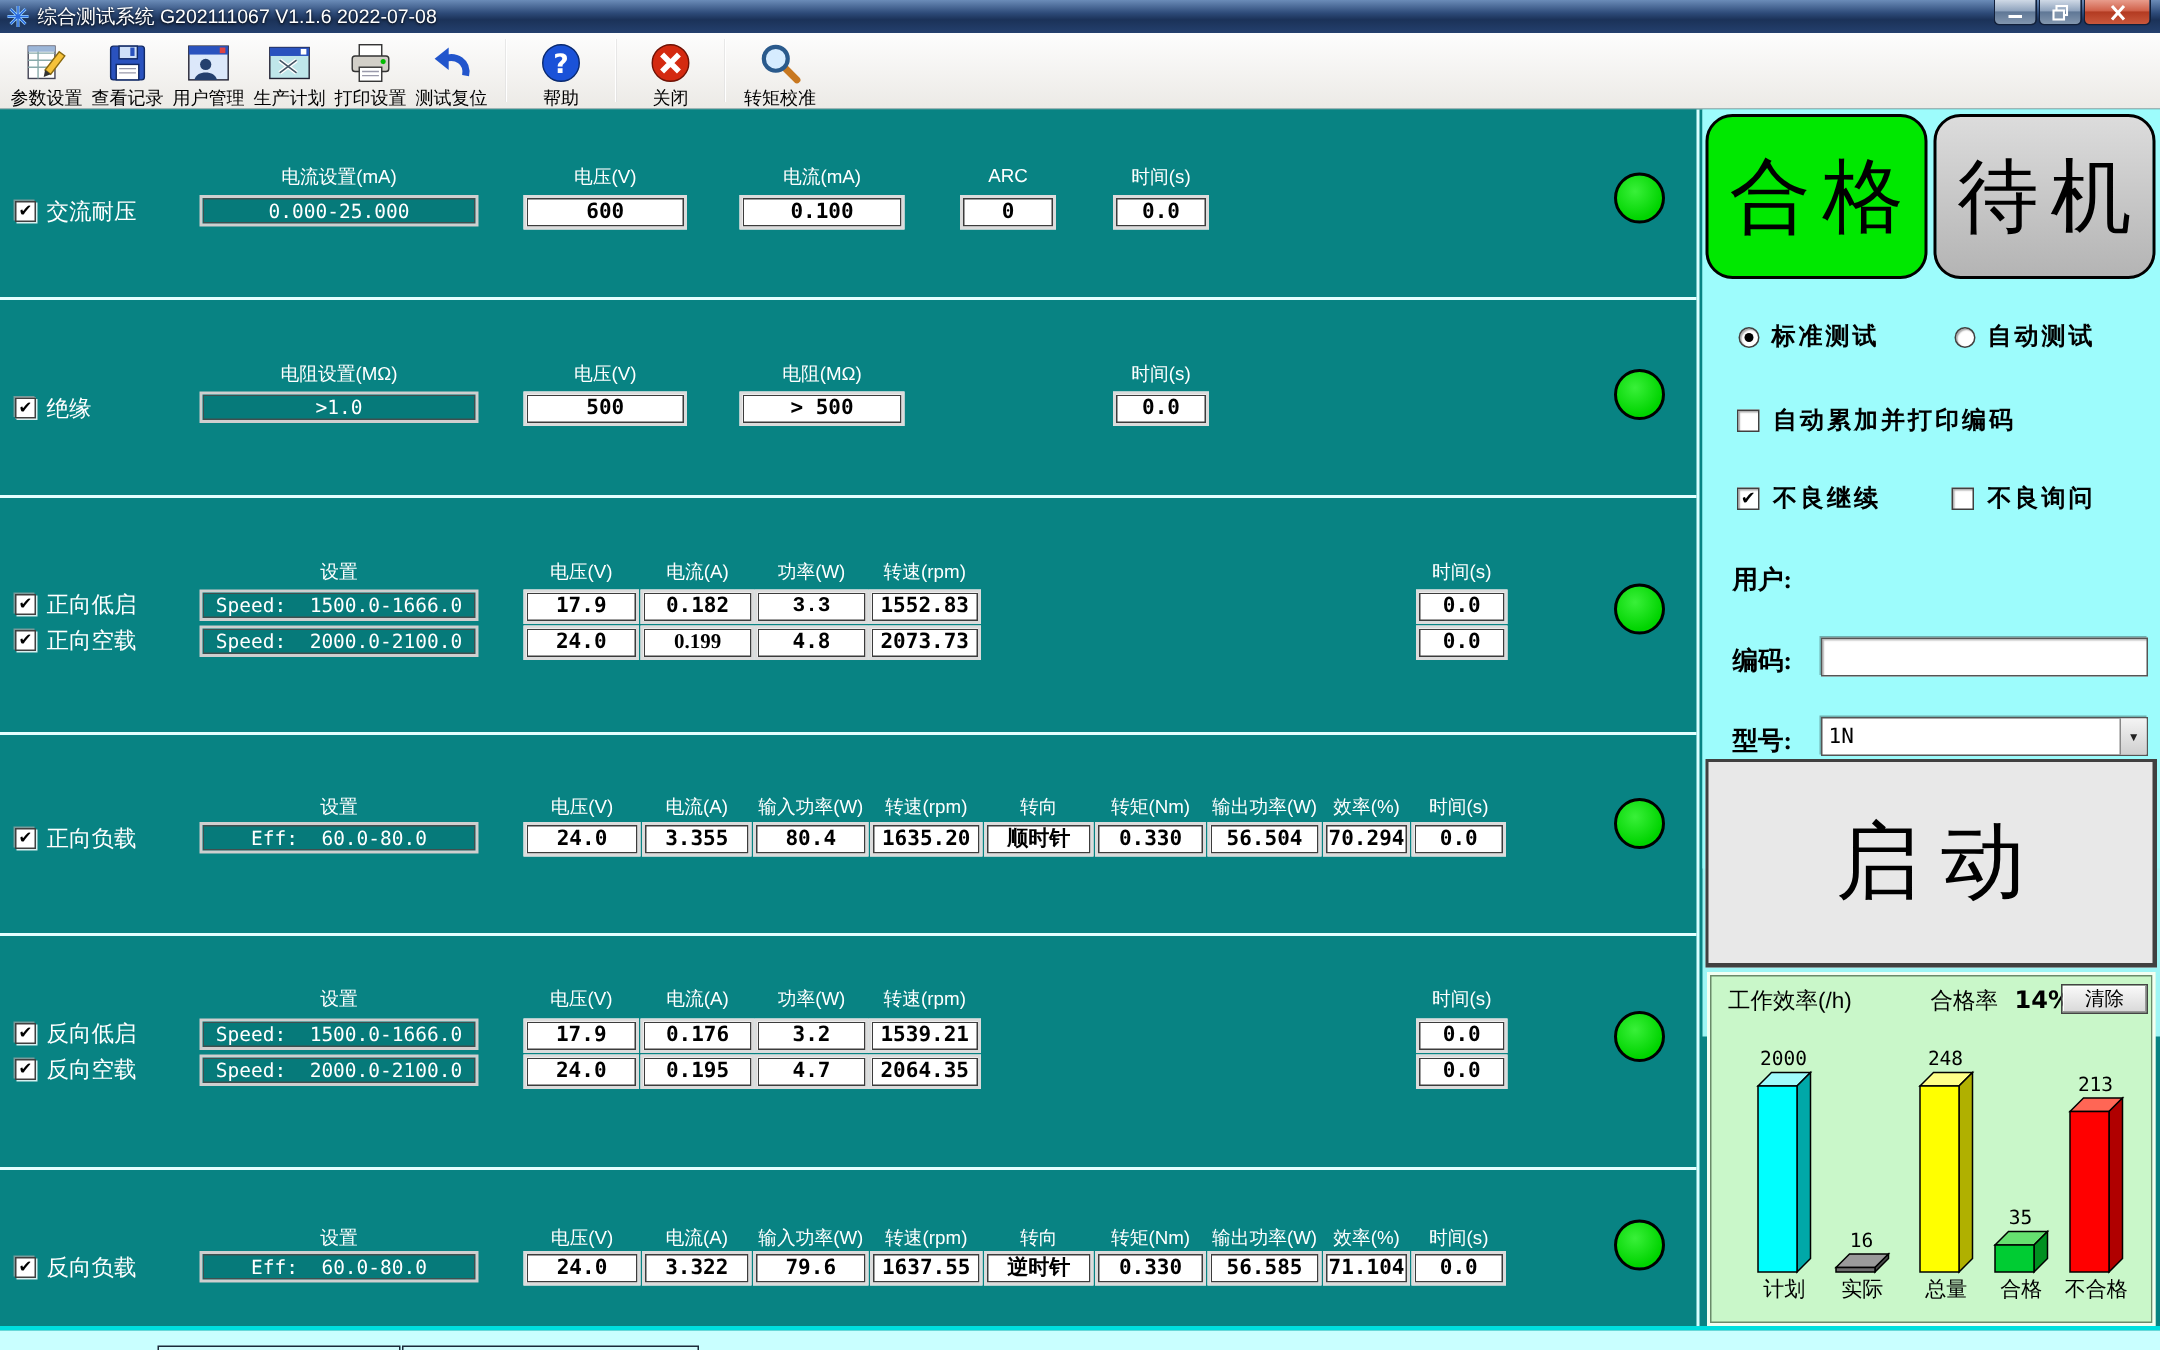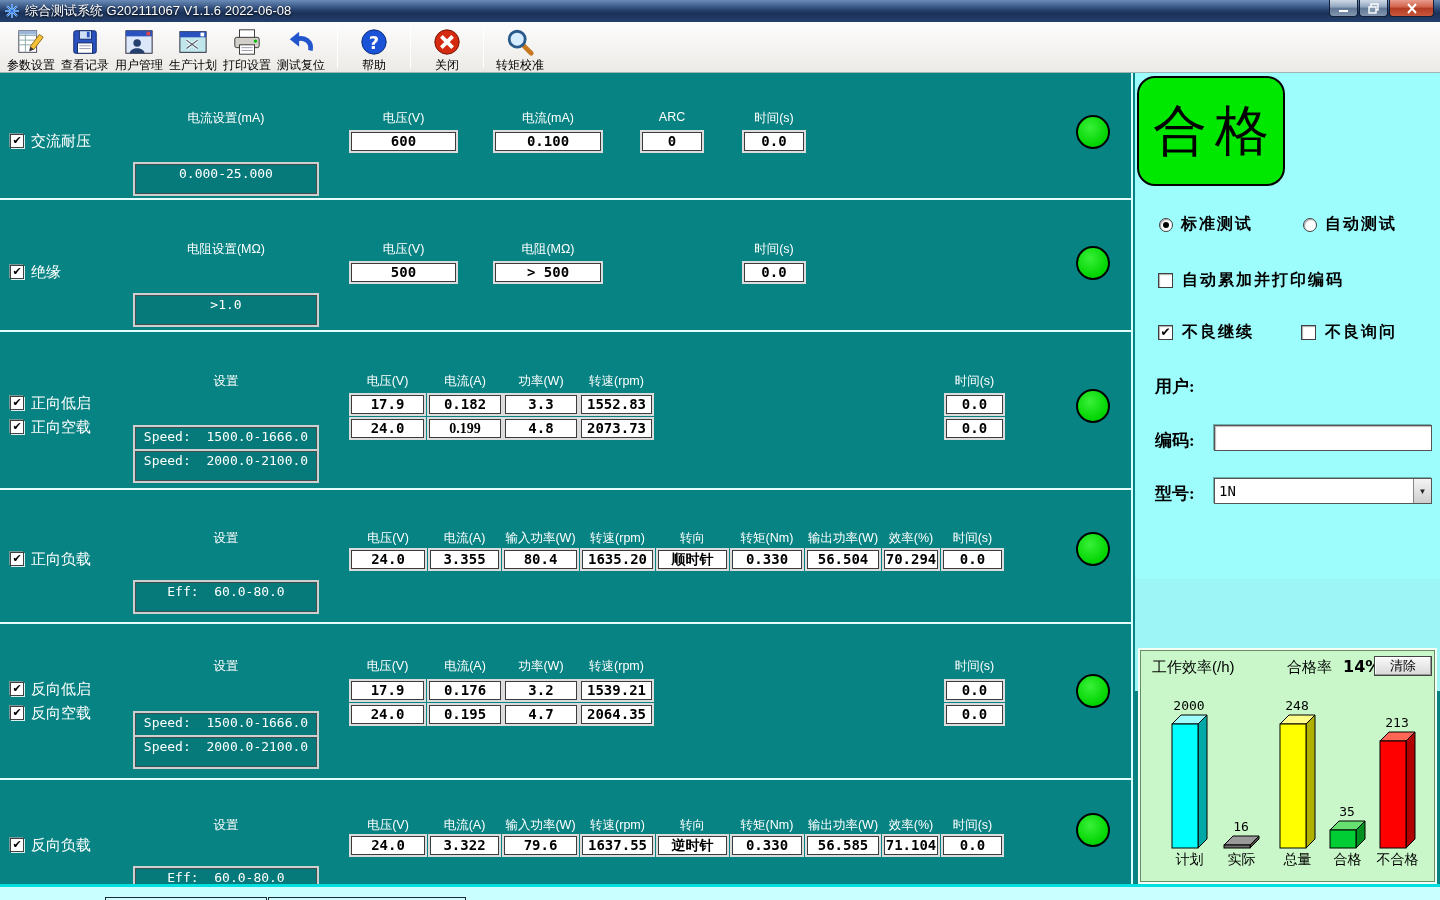--- a/index.html
+++ b/index.html
@@ -31,23 +31,23 @@
 
   
   #test-area { position:absolute; left:0; top:73px; width:1133px; height:811px;
     background:#088383; border-right:2px solid #d8ffff; }
   .section { position:absolute; left:0; width:1131px; border-bottom:2px solid #e4ffff; }
   .section:last-child { border-bottom:none; }
   .hdr { position:absolute; color:#fff; font-size:12.5px; text-align:center; white-space:nowrap; }
   .vbox { position:absolute; height:23px; background:#fff; border:2px solid #dcdcdc;
     box-shadow:inset 0 0 0 1px #3c3c3c; color:#000; text-align:center;
     font:bold 14px "DejaVu Sans Mono","Liberation Mono",monospace; line-height:19px; }
-  .sbox { position:absolute; height:34px; background:#067a7a; border:2px solid #cfcfcf;
+  .sbox { position:absolute; height:21px; background:#067a7a; border:2px solid #cfcfcf;
     box-shadow:inset 0 0 0 1px #3f4f4f; color:#fff; text-align:center;
-    font:13px "DejaVu Sans Mono","Liberation Mono",monospace; line-height:19px; white-space:pre;margin-top:32px; }
+    font:13px "DejaVu Sans Mono","Liberation Mono",monospace; line-height:19px; white-space:pre; }
   .cbx { position:absolute; width:14px; height:14px; background:#fff; border:1px solid #404040;
     box-shadow:-1px -1px 0 #7a9a9a,1px 1px 0 #d8f0f0; text-align:center;
     font:bold 11px "DejaVu Sans",sans-serif; line-height:12px; color:#000; }
   .rowlabel { position:absolute; color:#fff; font-size:15px; white-space:nowrap; }
   .lamp { position:absolute; width:34px; height:34px; border-radius:50%;
     background:radial-gradient(circle at 40% 35%, #39f039, #00d400 70%); border:2px solid #000; }
 
   
   #right-panel { position:absolute; left:1135px; top:73px; width:305px; height:618px; background:#9ef5f5; }
   #right-top { position:absolute; left:0; top:0; width:305px; height:506px; background:#9dfcfc; }
@@ -104,21 +104,21 @@
 
   <div id="titlebar">
     <svg id="title-icon" viewBox="0 0 16 16">
       <g stroke="#9fd8ff" stroke-width="2">
           <path d="M8 1v14M1 8h14M3 3l10 10M13 3L3 13"></path>
         </g>
       <g stroke="#2a6adf" stroke-width="1">
           <path d="M8 1v14M1 8h14M3 3l10 10M13 3L3 13"></path>
         </g>
     </svg>
-    <span id="title-text">综合测试系统 G202111067 V1.1.6 2022-06-08</span>
+    <span id="title-text">综合测试系统 G202111067 V1.1.6 2022-07-08</span>
     <div id="win-controls">
       <div class="winbtn">
         <svg width="12" height="10">
             <rect x="1" y="7" width="9" height="2" fill="#fff"></rect>
           </svg>
       </div>
       <div class="winbtn">
         <svg width="12" height="11">
           <rect x="3" y="1" width="7" height="6" fill="none" stroke="#fff" stroke-width="1.4"></rect>
           <rect x="1" y="4" width="7" height="6" fill="#8296ae" stroke="#fff" stroke-width="1.4"></rect>
@@ -253,21 +253,21 @@
         <div class="hdr" style="left: 146px; width: 160px; top: 40px;">设置</div>
         <div class="sbox" style="left: 133px; width: 186px; top: 60px;">Speed:  1500.0-1666.0</div>
         <div class="sbox" style="left: 133px; width: 186px; top: 84px;">Speed:  2000.0-2100.0</div>
         <div class="hdr" style="left: 327.5px; width: 120px; top: 40px;">电压(V)</div>
         <div class="vbox" style="left: 349px; width: 77px; top: 60px;">17.9</div>
         <div class="vbox" style="left: 349px; width: 77px; top: 84px;">24.0</div>
         <div class="hdr" style="left: 405px; width: 120px; top: 40px;">电流(A)</div>
         <div class="vbox" style="left: 427px; width: 76px; top: 60px;">0.182</div>
         <div class="vbox" style="left: 427px; width: 76px; top: 84px; font-family: Liberation Serif, serif;">0.199</div>
         <div class="hdr" style="left: 481px; width: 120px; top: 40px;">功率(W)</div>
-        <div class="vbox" style="left: 503px; width: 76px; top: 60px;">3.3</div>
+        <div class="vbox" style="left: 503px; width: 76px; top: 60px; font-family: Liberation Mono, monospace;">3.3</div>
         <div class="vbox" style="left: 503px; width: 76px; top: 84px;">4.8</div>
         <div class="hdr" style="left: 556.5px; width: 120px; top: 40px;">转速(rpm)</div>
         <div class="vbox" style="left: 579px; width: 75px; top: 60px;">1552.83</div>
         <div class="vbox" style="left: 579px; width: 75px; top: 84px;">2073.73</div>
         <div class="hdr" style="left: 914.5px; width: 120px; top: 40px;">时间(s)</div>
         <div class="vbox" style="left: 944px; width: 61px; top: 60px;">0.0</div>
         <div class="vbox" style="left: 944px; width: 61px; top: 84px;">0.0</div>
         <div class="lamp" style="left: 1076px; top: 56px;"></div>
       </div>
       <div class="section" style="top: 418px; height: 133px;">
@@ -344,20 +344,21 @@
         <div class="hdr" style="left: 912.5px; width: 120px; top: 36px;">时间(s)</div>
         <div class="vbox" style="left: 941px; width: 63px; top: 53px;">0.0</div>
         <div class="lamp" style="left: 1076px; top: 32px;"></div>
       </div>
     </div>
 
   <div id="right-panel">
     <div id="right-top"></div>
 
     <div id="result-btn" class="bigbtn">合格</div>
+    <div id="standby-btn" class="bigbtn">待机</div>
 
     <div class="radio sel" style="left:24px;top:145px;"></div>
     <div class="optlabel" style="left:46px;top:141px;">标准测试</div>
     <div class="radio" style="left:168px;top:145px;"></div>
     <div class="optlabel" style="left:190px;top:141px;">自动测试</div>
 
     <div class="cbx2" style="left:23px;top:200px;"></div>
     <div class="optlabel" style="left:47px;top:197px;">自动累加并打印编码</div>
 
     <div class="cbx2" style="left:23px;top:252px;">✔</div>
@@ -369,20 +370,21 @@
 
     <div class="fldlabel" style="left:20px;top:356px;">编码:</div>
     <input class="txtinput" style="left: 79px; top: 352px; width: 218px;" value="">
 
     <div class="fldlabel" style="left:20px;top:409px;">型号:</div>
     <div id="model-combo" style="left:79px;top:405px;width:218px;">
       <div id="model-value">1N</div>
       <div id="model-arrow">▼</div>
     </div>
 
+    <div id="start-btn">启动</div>
 
     <div id="chart-panel">
       <div id="chart-title">工作效率(/h)</div>
       <div id="passrate-label">合格率</div>
       <div id="passrate-value">14%</div>
       <div id="clear-btn">清除</div>
       <svg id="chart-svg" width="295" height="204">
           <polygon points="32,46 41,37 67,37 58,46" fill="#9ffcfc" stroke="#000"></polygon>
           <polygon points="58,46 67,37 67,161 58,170" fill="#00a8a8" stroke="#000"></polygon>
           <rect x="32" y="46" width="26" height="124" fill="#00ffff" stroke="#000"></rect>

